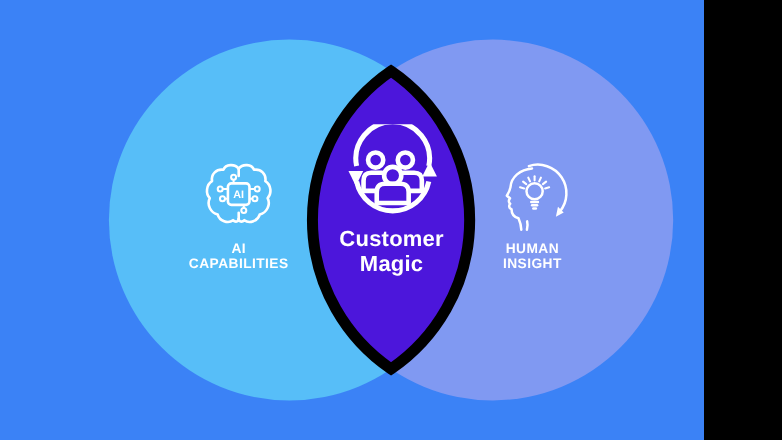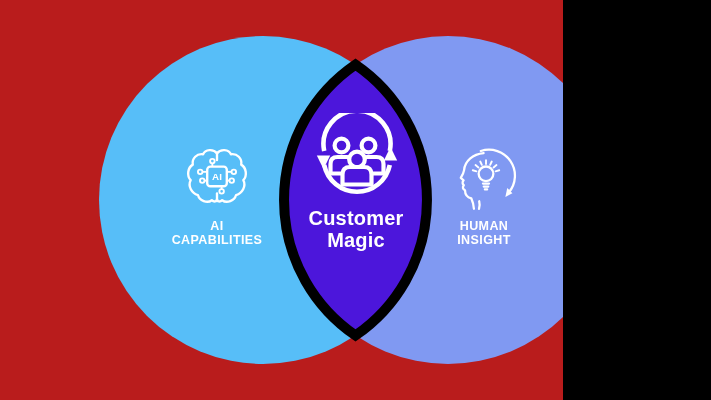--- a/index.html
+++ b/index.html
@@ -1,16 +1,16 @@
 <!DOCTYPE html>
 <html><head>
 <meta charset="utf-8">
 <style>
   html,body{margin:0;padding:0;background:#000;}
-  .stage{position:relative;width:563px;height:400px;background:#b91c1c;overflow:hidden;
+  .stage{position:relative;width:640px;height:400px;background:#3b82f6;overflow:hidden;
          font-family:"Liberation Sans",sans-serif;}
   .venn-svg{position:absolute;left:0;top:0;}
   .icon-svg{position:absolute;}
   .icon-brain{left:184px;top:144px;}
   .icon-people{left:312px;top:113px;}
   .icon-head{left:452px;top:146px;}
   .vlabel{position:absolute;color:#fff;font-weight:bold;text-align:center;
           white-space:pre-line;}
   .vlabel-left{left:117px;top:219px;width:200px;font-size:12.5px;line-height:1.12;letter-spacing:.4px;}
   .vlabel-center{left:276px;top:207px;width:160px;font-size:20px;line-height:1.1;letter-spacing:.2px;}

